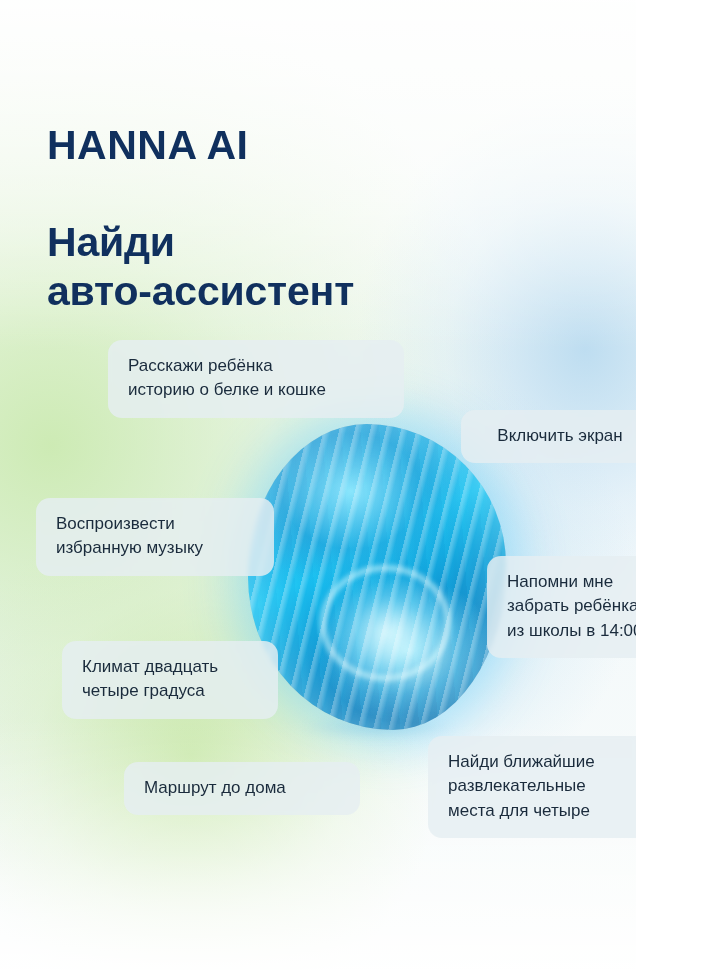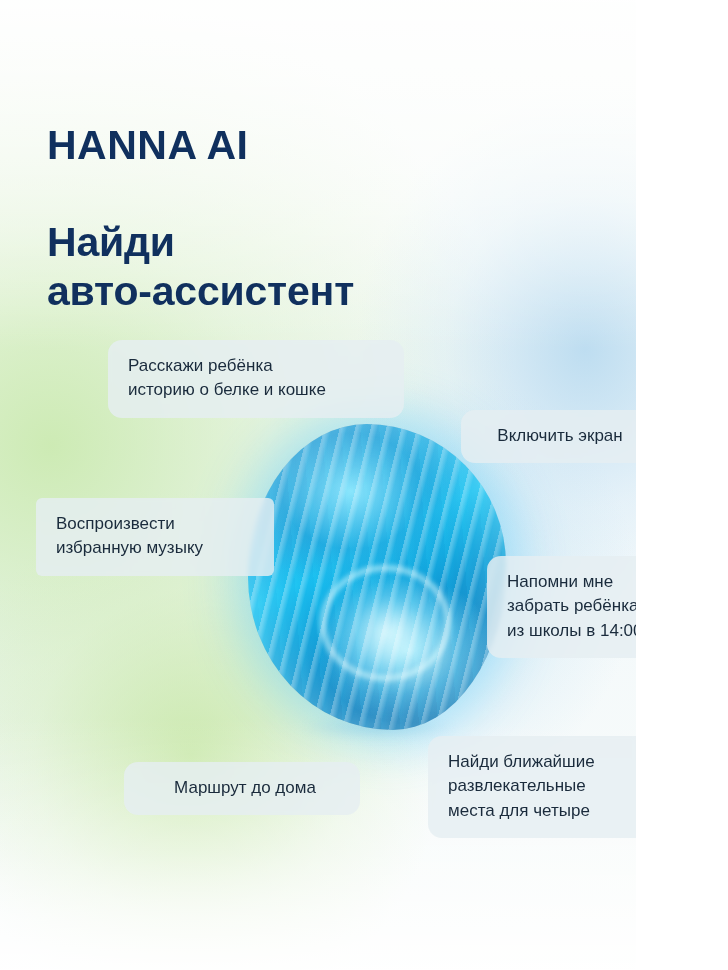--- a/index.html
+++ b/index.html
@@ -158,24 +158,24 @@
     border-radius: 14px;
     font-size: 17px;
     line-height: 1.44;
     padding: 14px 20px 15px 20px;
     box-sizing: border-box;
     backdrop-filter: blur(2px);
     white-space: pre-line;
   }
   .b-story   { left: 108px; top: 340px;  width: 296px; }
   .b-screen  { left: 461px; top: 410px;  width: 196px; text-align: center; padding-left: 16px; padding-right: 14px; }
-  .b-music   { left: 36px;  top: 498px;  width: 238px; border-radius: 6px; }
+  .b-music   { left: 36px;  top: 498px;  width: 238px; }
   .b-remind  { left: 487px; top: 556px;  width: 206px; }
   .b-climate { left: 62px;  top: 641px;  width: 216px; }
-  .b-route   { left: 124px; top: 762px;  width: 236px; text-align: center; padding-right: 14px; }
+  .b-route   { left: 124px; top: 762px;  width: 236px; text-align: left; padding-right: 14px; }
   .b-places  { left: 428px; top: 736px;  width: 228px; }
 </style>
 </head>
 <body>
 
 <div class="poster">
 
   <div class="bg-layer bg-base"></div>
   <div class="bg-layer wash-green-left"></div>
   <div class="bg-layer wash-green-bottom"></div>
@@ -200,18 +200,20 @@
   </div>
 
   <div class="bubble b-story">Расскажи ребёнка
 историю о белке и кошке</div>
   <div class="bubble b-screen">Включить экран</div>
   <div class="bubble b-music">Воспроизвести
 избранную музыку</div>
   <div class="bubble b-remind">Напомни мне
 забрать ребёнка
 из школы в 14:00</div>
+  <div class="bubble b-climate">Климат двадцать
+четыре градуса</div>
   <div class="bubble b-route">Маршрут до дома</div>
   <div class="bubble b-places">Найди ближайшие
 развлекательные
 места для четыре</div>
 
 </div>
 
 </body></html>

